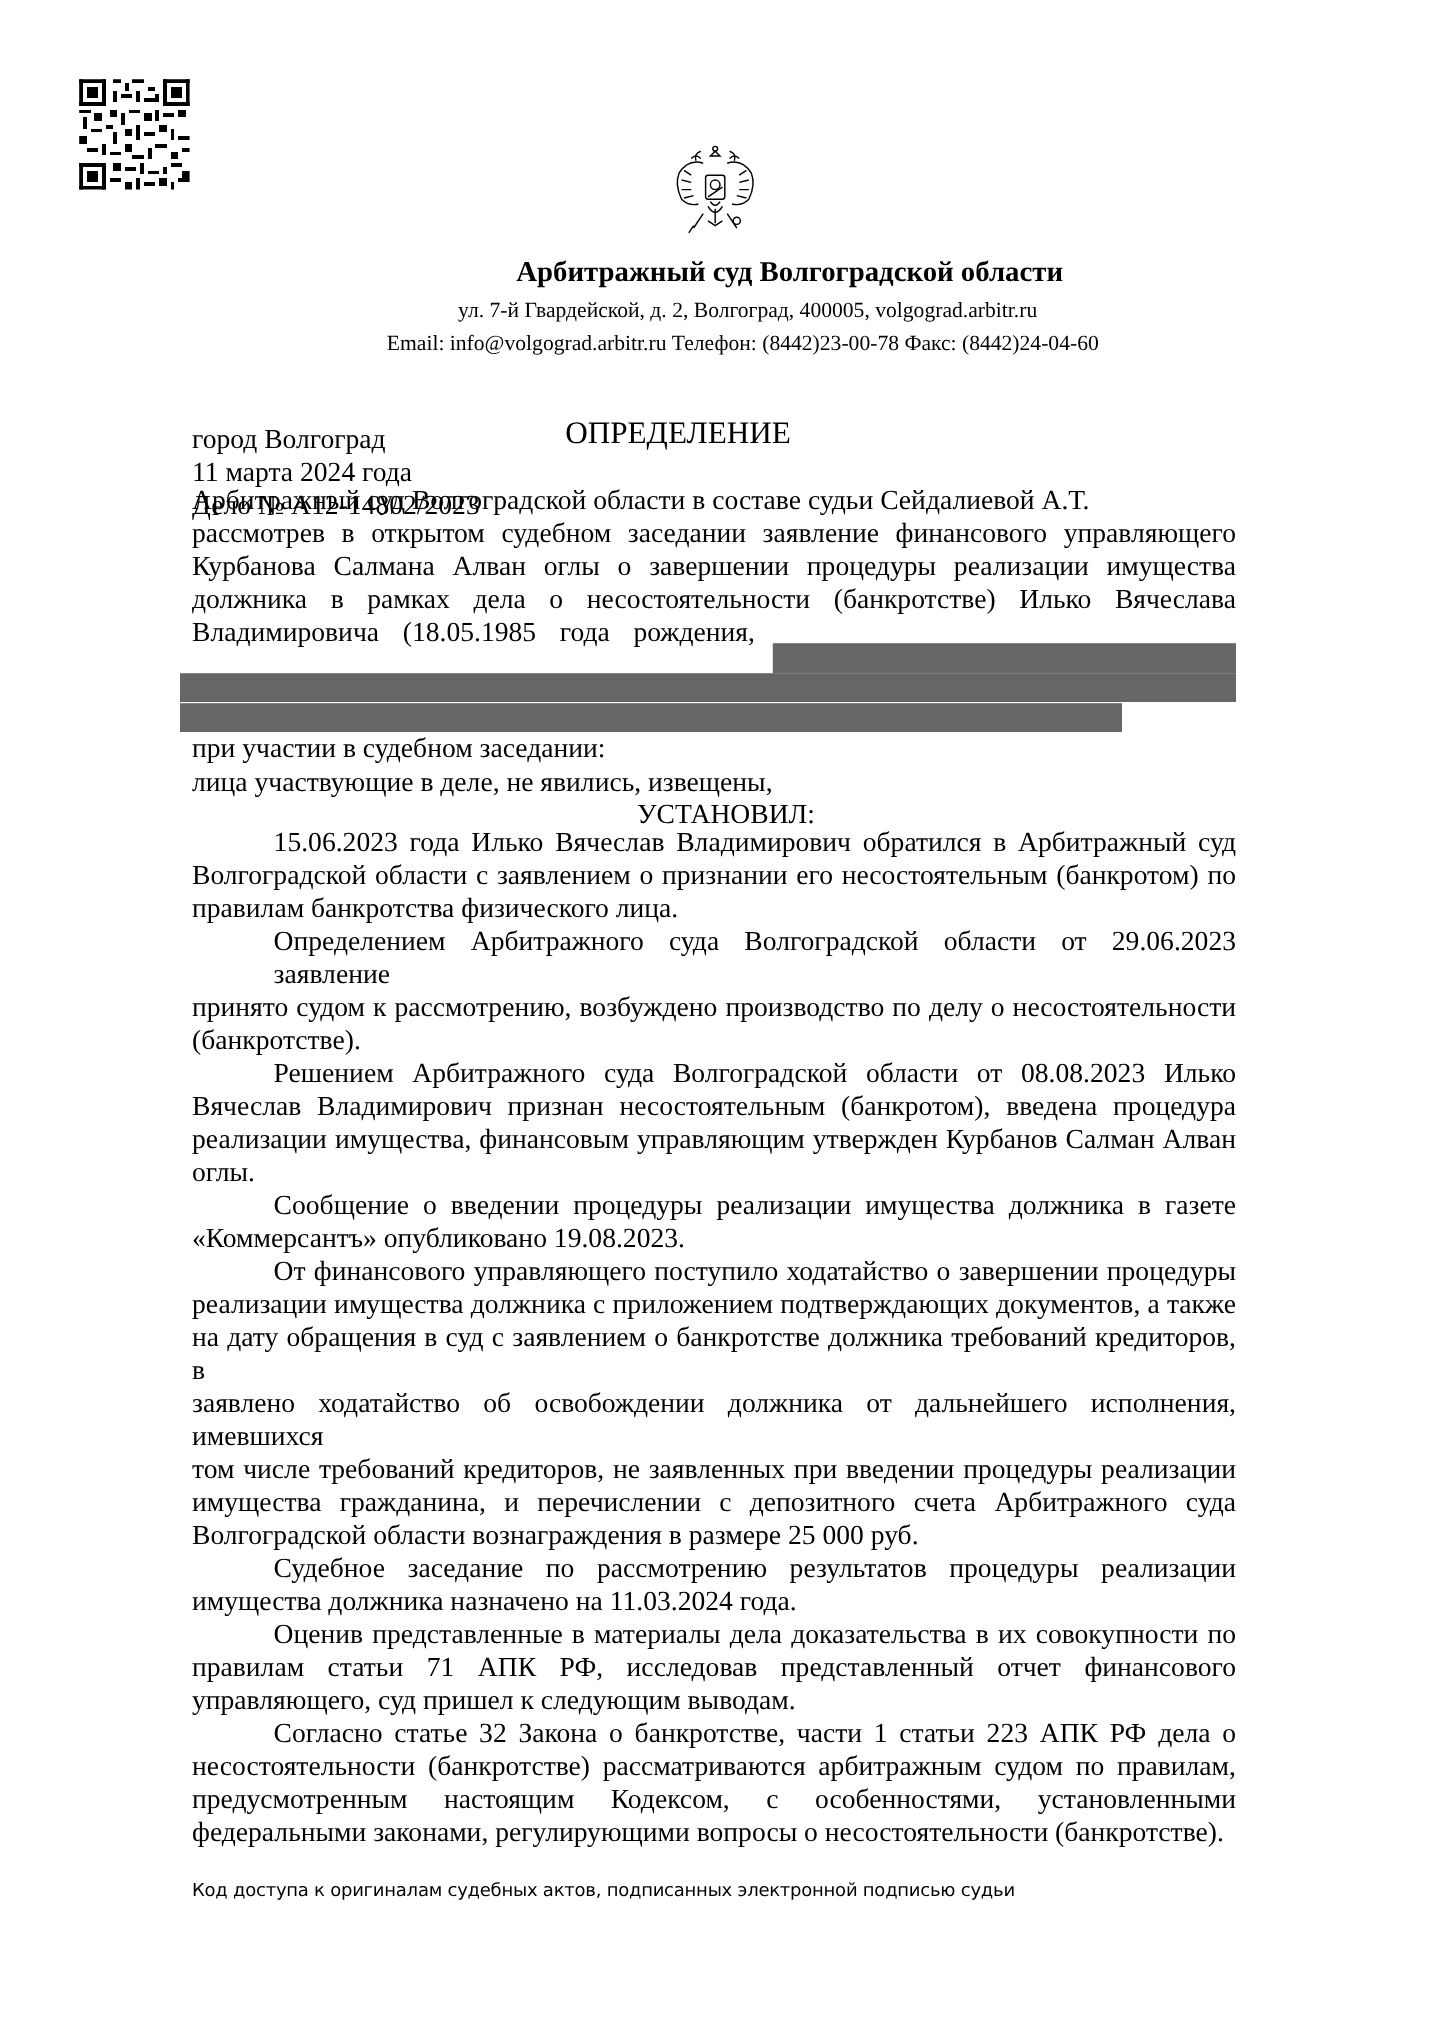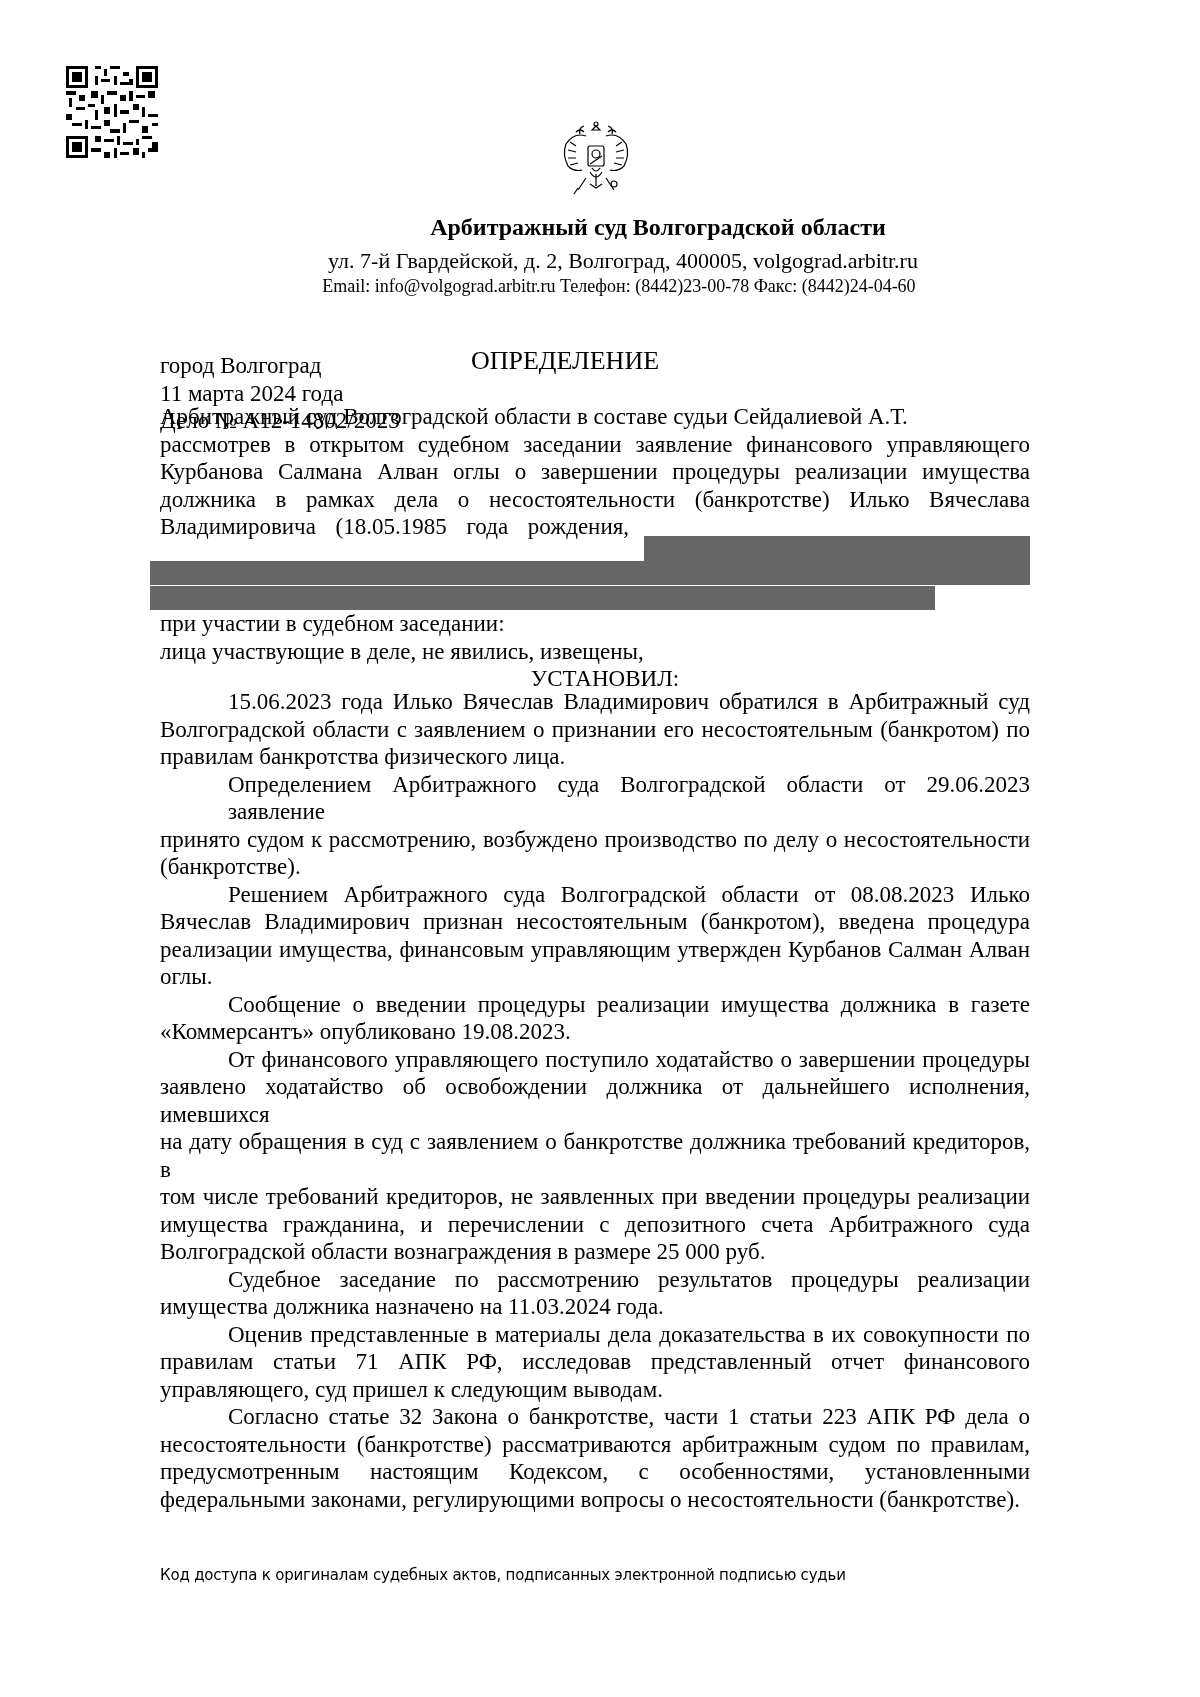--- a/index.html
+++ b/index.html
@@ -39,21 +39,21 @@
       font-size: 24px;
       padding-left: 90px;
       box-sizing: border-box;
     }
     .court-address {
       position: absolute;
       left: 0;
       width: 1200px;
       top: 248px;
       text-align: center;
-      font-size: 22px;
+      font-size: 18px;
       padding-left: 46px;
       box-sizing: border-box;
     }
     .court-contacts {
       position: absolute;
       left: 0;
       width: 1200px;
       top: 276px;
       text-align: center;
       font-size: 18px;
@@ -252,22 +252,23 @@
       <span class="just">Вячеслав Владимирович признан несостоятельным (банкротом), введена процедура</span>
       <span class="just">реализации имущества, финансовым управляющим утвержден Курбанов Салман Алван</span>
       <span class="line">оглы.</span>
     </div>
     <div>
       <span class="just" style="padding-left: 68px;">Сообщение о введении процедуры реализации имущества должника в газете</span>
       <span class="line">«Коммерсантъ» опубликовано 19.08.2023.</span>
     </div>
     <div>
       <span class="just" style="padding-left: 68px;">От финансового управляющего поступило ходатайство о завершении процедуры</span>
+      <span class="just">реализации имущества должника с приложением подтверждающих документов, а также</span>
+      <span class="just">на дату обращения в суд с заявлением о банкротстве должника требований кредиторов, в</span>
       <span class="just">заявлено ходатайство об освобождении должника от дальнейшего исполнения, имевшихся</span>
-      <span class="just">на дату обращения в суд с заявлением о банкротстве должника требований кредиторов, в</span>
       <span class="just">том числе требований кредиторов, не заявленных при введении процедуры реализации</span>
       <span class="just">имущества гражданина, и перечислении с депозитного счета Арбитражного суда</span>
       <span class="line">Волгоградской области вознаграждения в размере 25 000 руб.</span>
     </div>
     <div>
       <span class="just" style="padding-left: 68px;">Судебное заседание по рассмотрению результатов процедуры реализации</span>
       <span class="line">имущества должника назначено на 11.03.2024 года.</span>
     </div>
     <div>
       <span class="just" style="padding-left: 68px;">Оценив представленные в материалы дела доказательства в их совокупности по</span>

